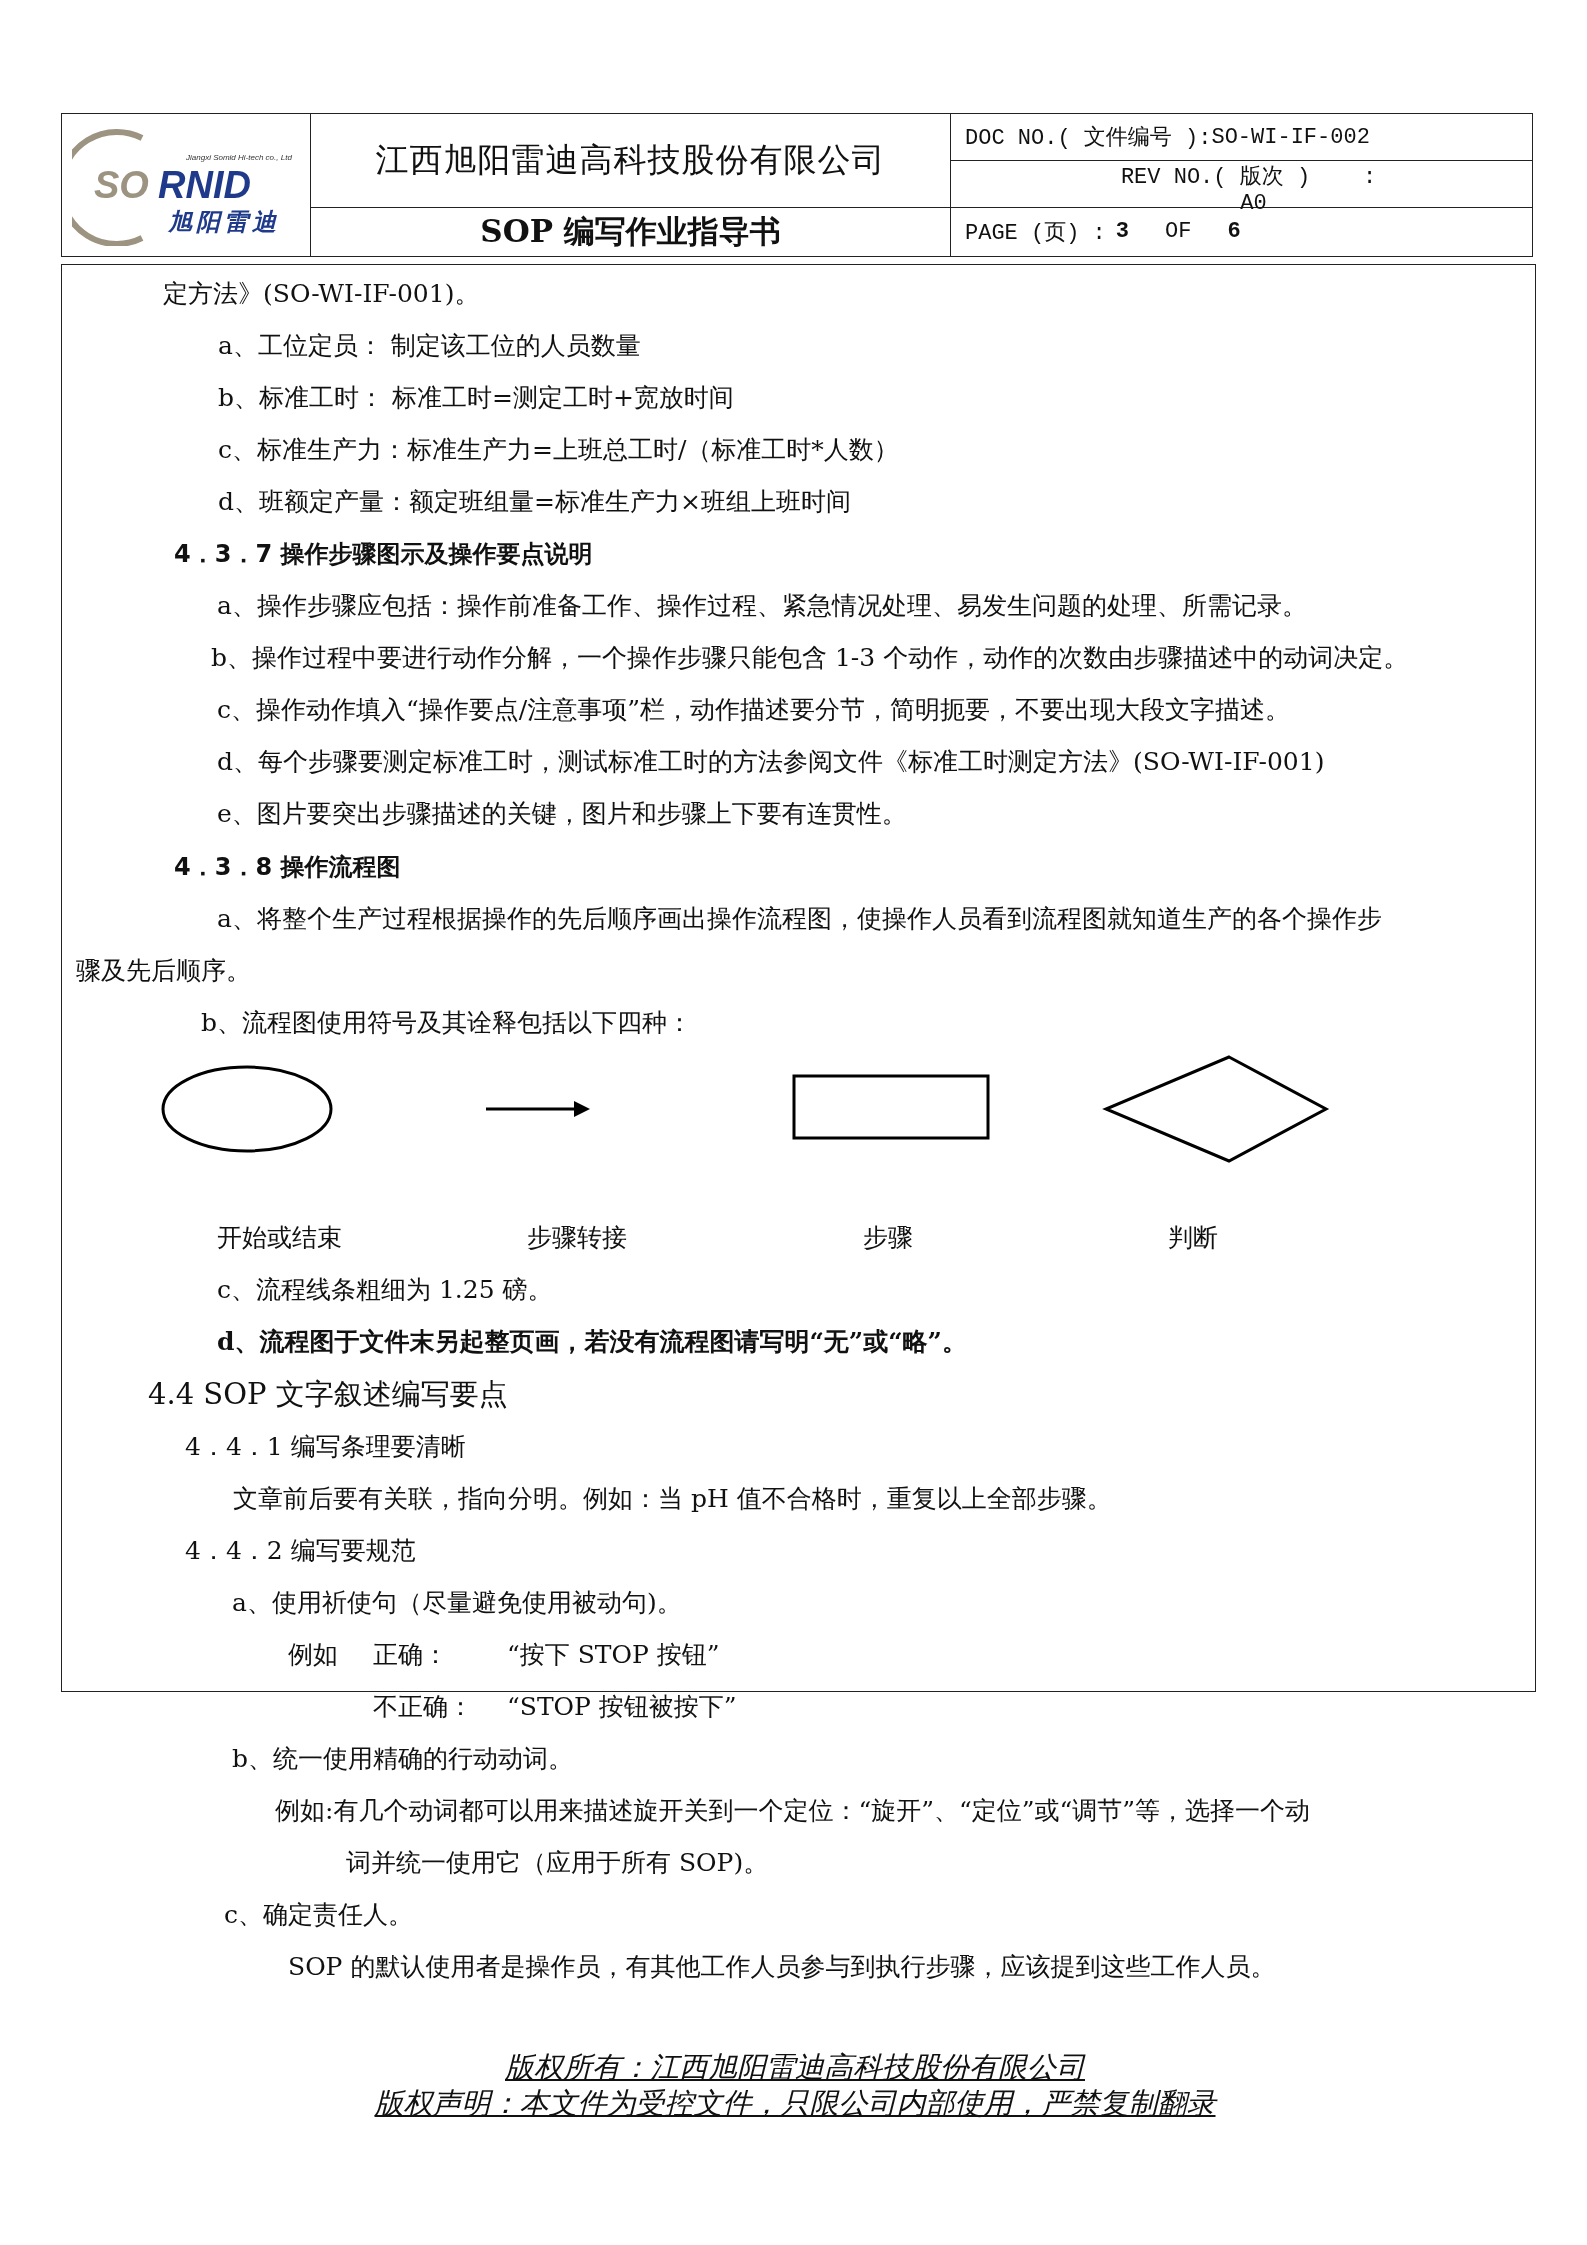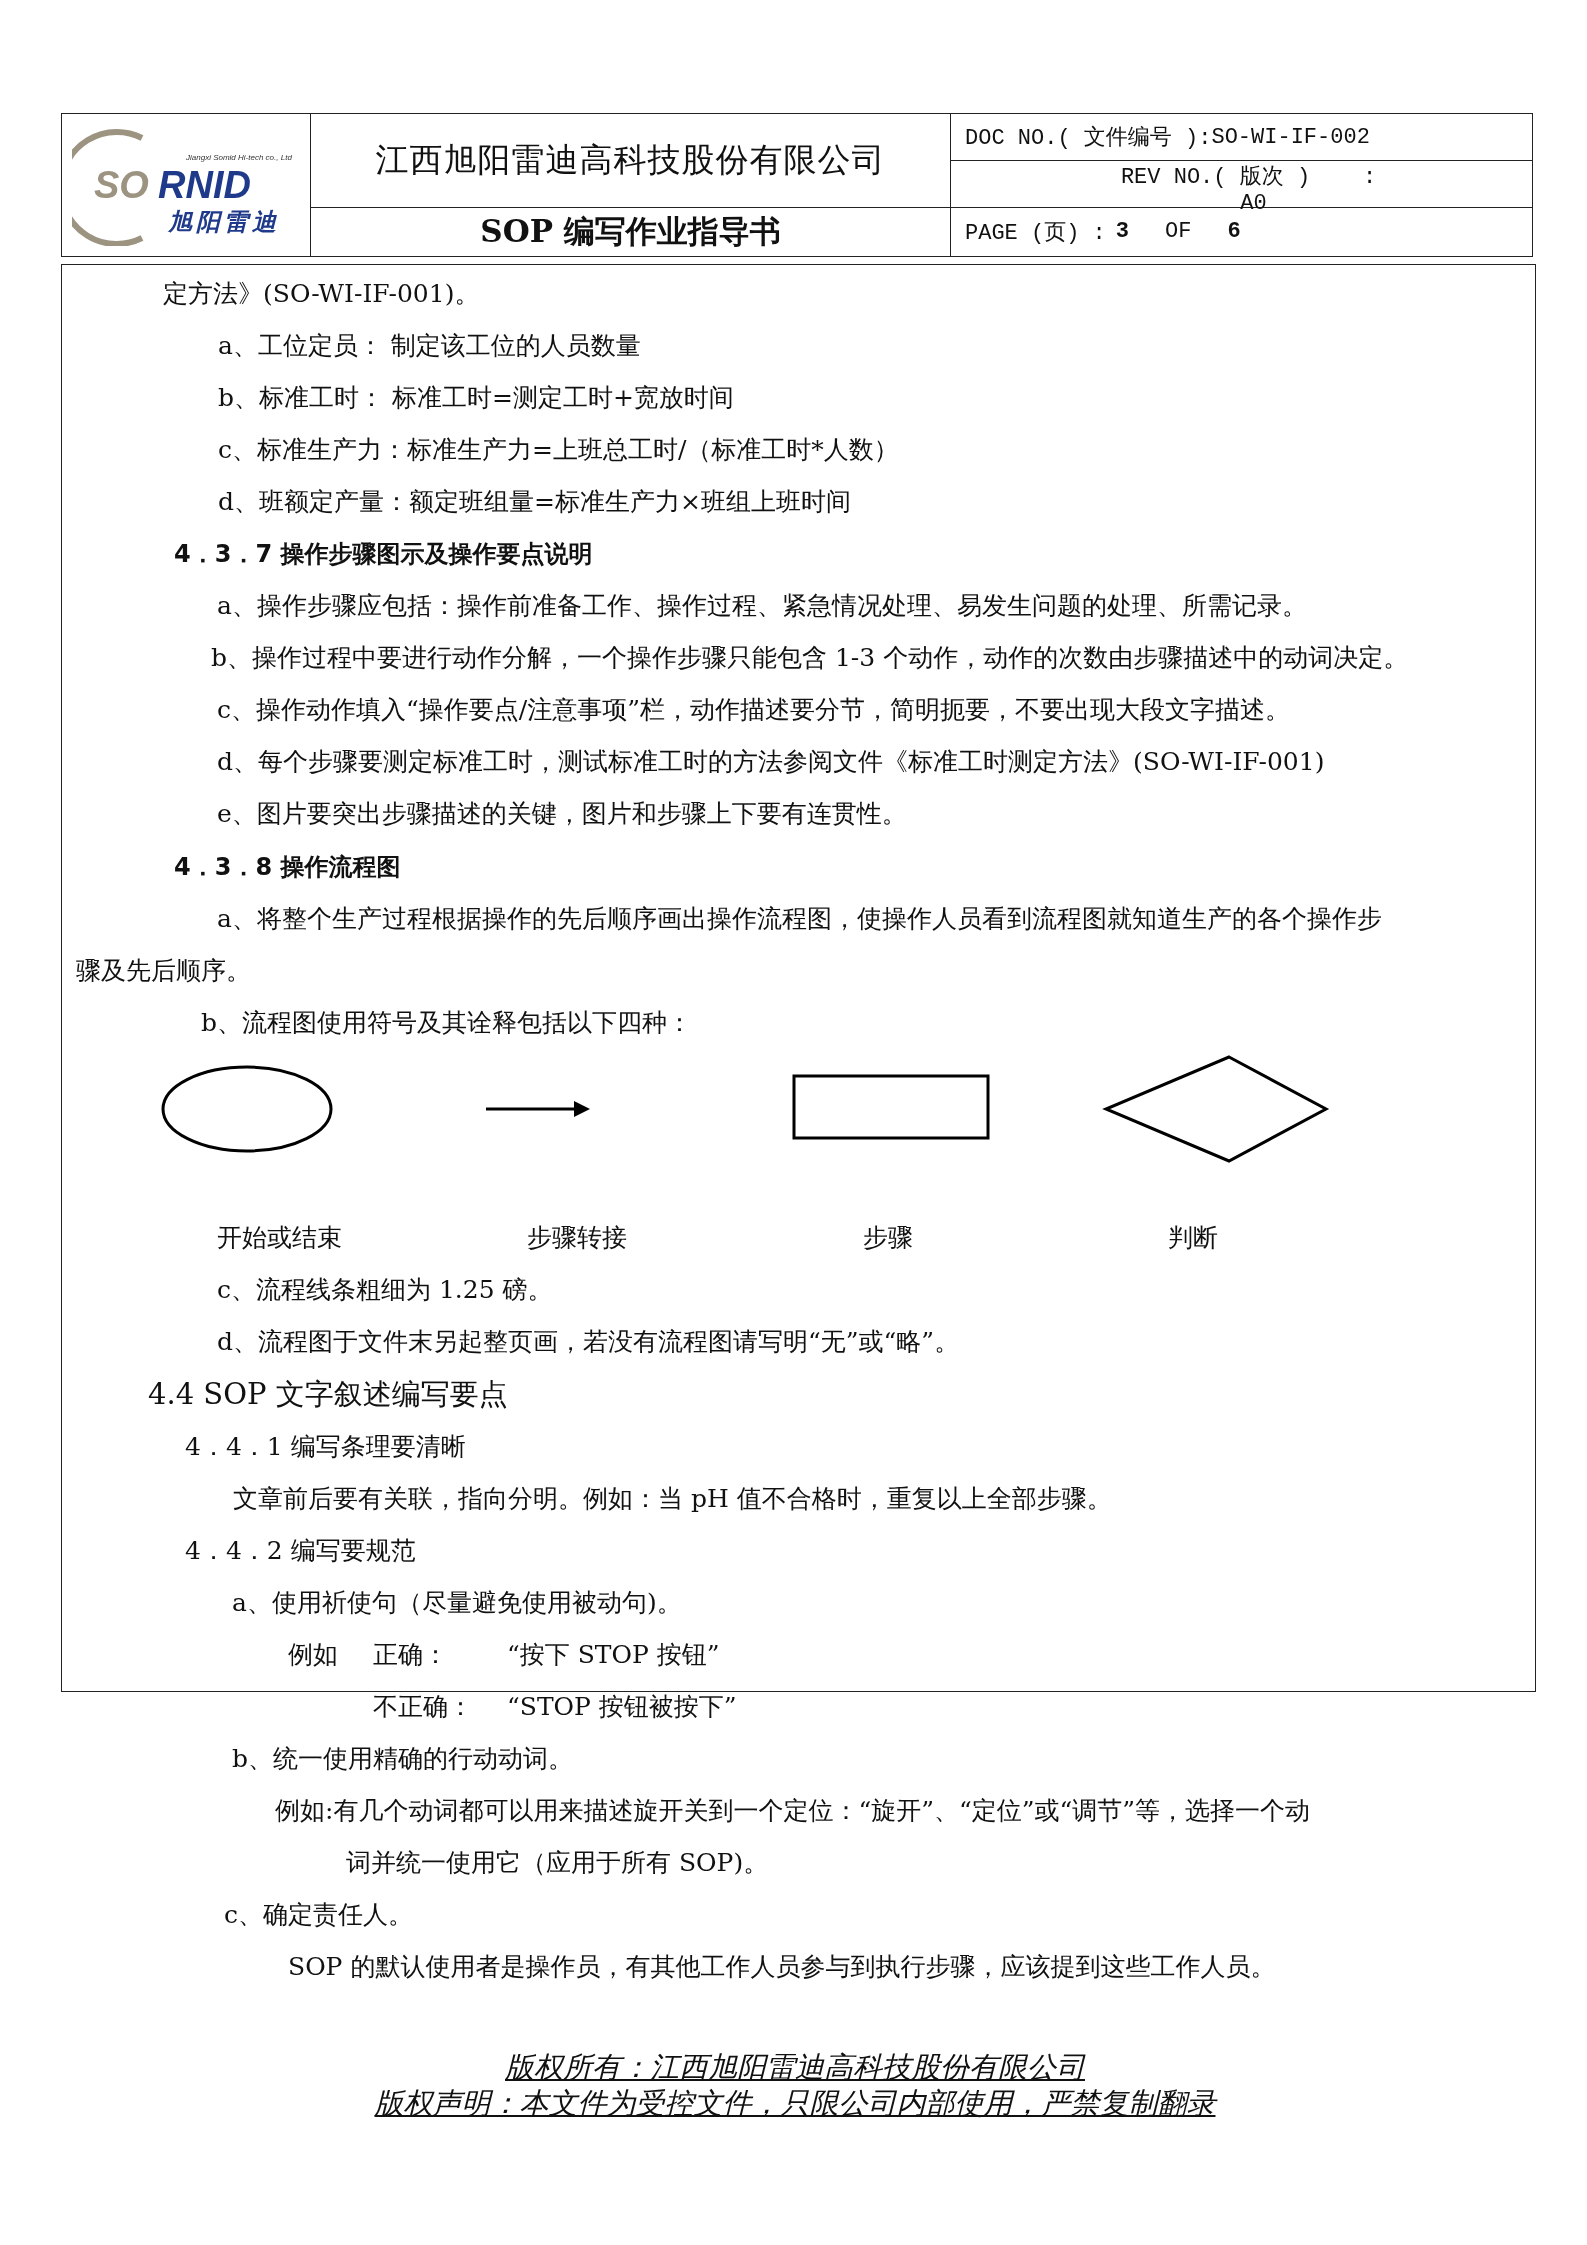--- a/index.html
+++ b/index.html
@@ -102,21 +102,21 @@
     <rect x="732" y="52" width="194" height="62" fill="none" stroke="#000" stroke-width="3" transform="translate(0,-31)"></rect>
     <polygon points="1167,2 1264,54 1167,106 1044,54" fill="none" stroke="#000" stroke-width="3"></polygon>
   </svg>
 
   <div class="t" style="left:155px; top:958px;">开始或结束</div>
   <div class="t" style="left:465px; top:958px;">步骤转接</div>
   <div class="t" style="left:801px; top:958px;">步骤</div>
   <div class="t" style="left:1106px; top:958px;">判断</div>
 
   <div class="t" style="left:155px; top:1010px;">c、流程线条粗细为 1.25 磅。</div>
-  <div class="t" style="left:155px; top:1062px;">d、流程图于文件末另起整页画，若没有流程图请写明“无”或“略”。</div>
+  <div class="t" style="left:155px; top:1062px;font-weight:bold;">d、流程图于文件末另起整页画，若没有流程图请写明“无”或“略”。</div>
 
   <div class="t h44" style="left:86px; top:1114px;">4.4 SOP 文字叙述编写要点</div>
   <div class="t" style="left:123px; top:1167px;">4．4．1 编写条理要清晰</div>
   <div class="t" style="left:171px; top:1219px;">文章前后要有关联，指向分明。例如：当 pH 值不合格时，重复以上全部步骤。</div>
   <div class="t" style="left:123px; top:1271px;">4．4．2 编写要规范</div>
   <div class="t" style="left:170px; top:1323px;">a、使用祈使句（尽量避免使用被动句)。</div>
 
   <div class="t" style="left:226px; top:1375px;">例如</div>
   <div class="t" style="left:311px; top:1375px;">正确：</div>
   <div class="t" style="left:445px; top:1375px;">“按下 STOP 按钮”</div>

